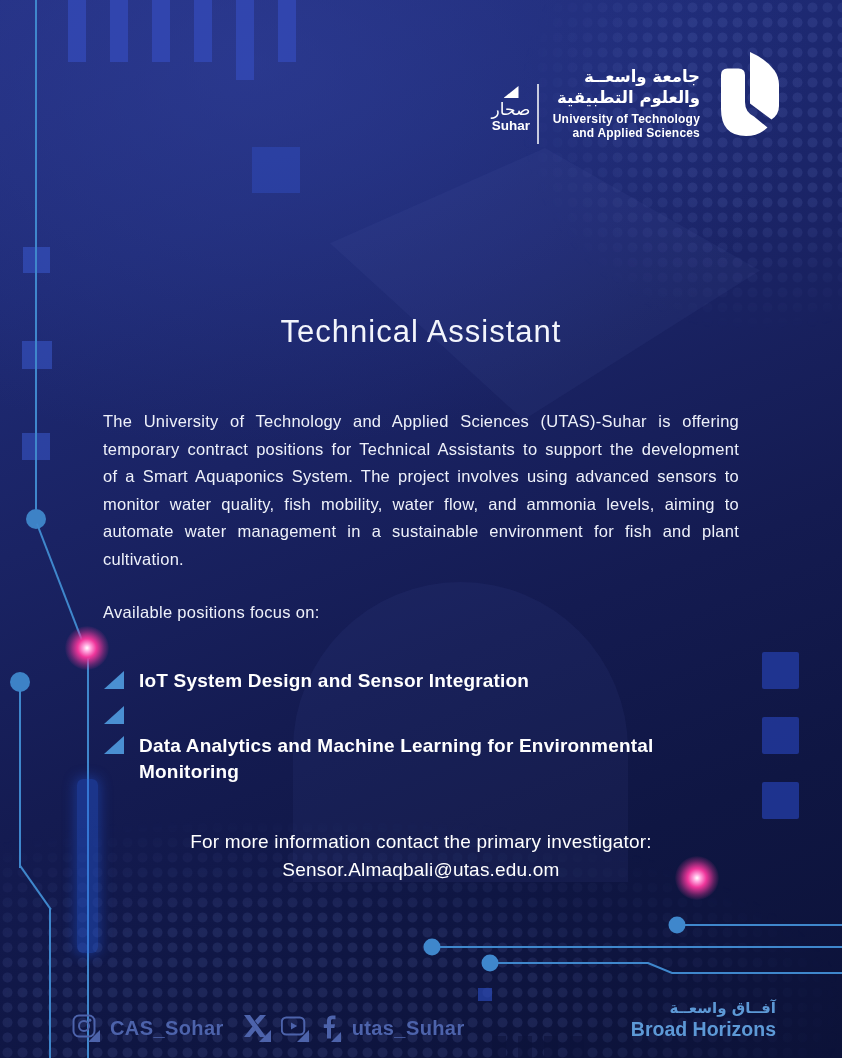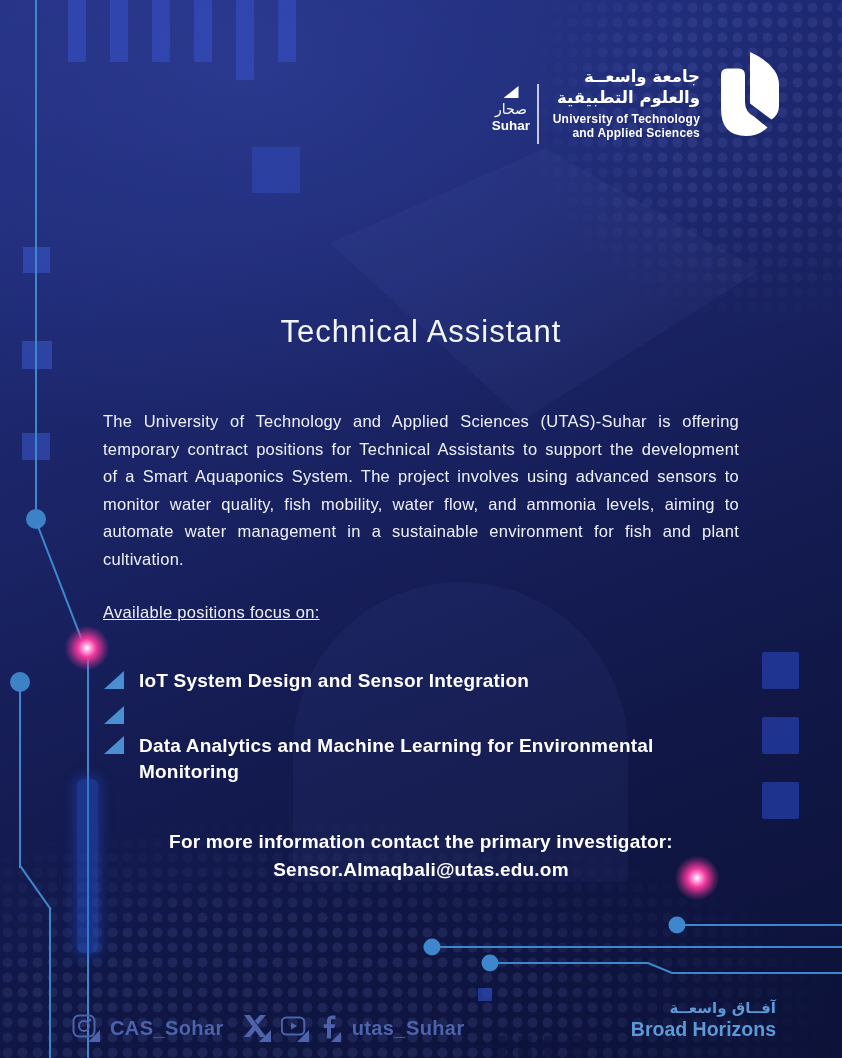--- a/index.html
+++ b/index.html
@@ -32,44 +32,44 @@
     background:rgba(38,92,226,0.40); box-shadow:0 0 12px 3px rgba(38,92,226,0.35); }
   .arch{ left:293px; top:582px; width:335px; height:300px; border-radius:170px 170px 0 0;
     background:rgba(115,142,232,0.06); }
   .diag-mark{ left:330px; top:148px; width:430px; height:272px;
     background:rgba(135,155,235,0.05); clip-path:polygon(0 35%,50% 0,100% 45%,45% 100%); }
   .botbar{ top:1036px; width:14px; height:22px; background:rgba(12,18,58,0.55); }
   
   .suhar{ position:absolute; left:486px; top:86px; width:50px; text-align:center; }
   .suhar .tri{ display:block; width:15px; height:12px; background:#fff; margin:0 auto 4px auto;
     clip-path:polygon(100% 0,100% 100%,0 100%); }
-  .suhar .ar{ font-family:"DejaVu Sans",sans-serif; font-size:14px; line-height:15px; }
+  .suhar .ar{ font-family:"DejaVu Sans",sans-serif; font-size:17px; line-height:15px; }
   .suhar .en{ font-size:13.5px; font-weight:bold; line-height:17px; }
   .hdr-div{ position:absolute; left:537px; top:84px; width:1.5px; height:60px; background:rgba(255,255,255,0.75); }
   .brand-text{ position:absolute; right:142px; top:66px; text-align:right; }
   .brand-text .ar{ font-family:"DejaVu Sans",sans-serif; font-size:16.5px; font-weight:bold; line-height:21px; }
   .brand-text .en{ font-size:12px; font-weight:bold; line-height:13.5px; margin-top:5px; letter-spacing:0.2px; }
   .logo-mark{ position:absolute; left:714px; top:50px; width:78px; height:86px; }
   
   .banner{ position:absolute; left:130px; top:247px; width:588px; height:57px;
     background:rgba(45,75,168,0.92); display:flex; align-items:center; justify-content:center; }
   .banner span{ font-size:30px; font-weight:bold; letter-spacing:0.6px; }
   .subtitle{ position:absolute; left:0; top:314px; width:842px; text-align:center;
     font-size:31px; font-weight:400; letter-spacing:1px; color:#f3f5fc; }
   .paragraph{ position:absolute; left:103px; top:408px; width:636px;
     font-size:16.5px; line-height:27.5px; letter-spacing:0.25px; word-spacing:1px;
     text-align:justify; color:#eef1fa; }
-  .positions-intro{ position:absolute; left:103px; top:603px; font-size:16.5px; letter-spacing:0.3px; color:#eef1fa;text-decoration:underline; }
+  .positions-intro{ position:absolute; left:103px; top:603px; font-size:16.5px; letter-spacing:0.3px; color:#eef1fa; }
   .bullets{ position:absolute; left:104px; top:668px; width:636px; }
   .bullet-row{ display:flex; gap:15px; margin-bottom:9px; }
   .bullet-tri{ flex:none; width:20px; height:18px; margin-top:3px; background:#4a8fd2;
     clip-path:polygon(100% 0,100% 100%,0 100%); }
   .bullet-text{ font-size:19px; font-weight:bold; line-height:26px; letter-spacing:0.2px; }
   .contact{ position:absolute; left:0; top:828px; width:842px; text-align:center;
-    font-size:19px; font-weight:bold; line-height:28px; letter-spacing:0.2px; }
+    font-size:19px; font-weight:normal; line-height:28px; letter-spacing:0.2px; }
   
   .social{ position:absolute; left:72px; top:1014px; display:flex; align-items:center; gap:9px; color:#4d63ab; }
   .social .handle{ font-size:20px; font-weight:600; letter-spacing:0.4px; }
   .social .handle.first{ margin-right:10px; }
   .social svg{ display:block; }
   .tagline{ position:absolute; right:66px; top:998px; text-align:right; color:#5d99d6; }
   .tagline .ar{ font-family:"DejaVu Sans",sans-serif; font-size:15px; font-weight:bold; letter-spacing:0.5px; line-height:20px; }
   .tagline .en{ font-size:19.5px; font-weight:bold; line-height:23px; }
 </style>
 </head>

